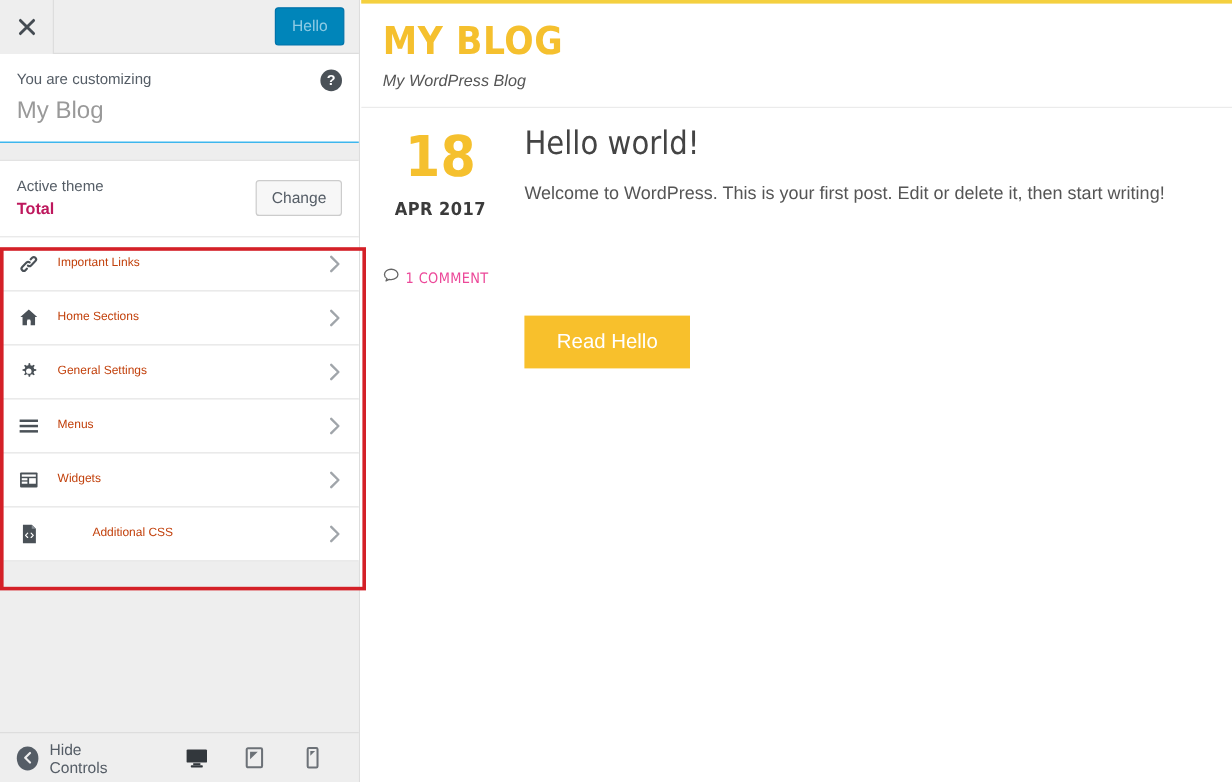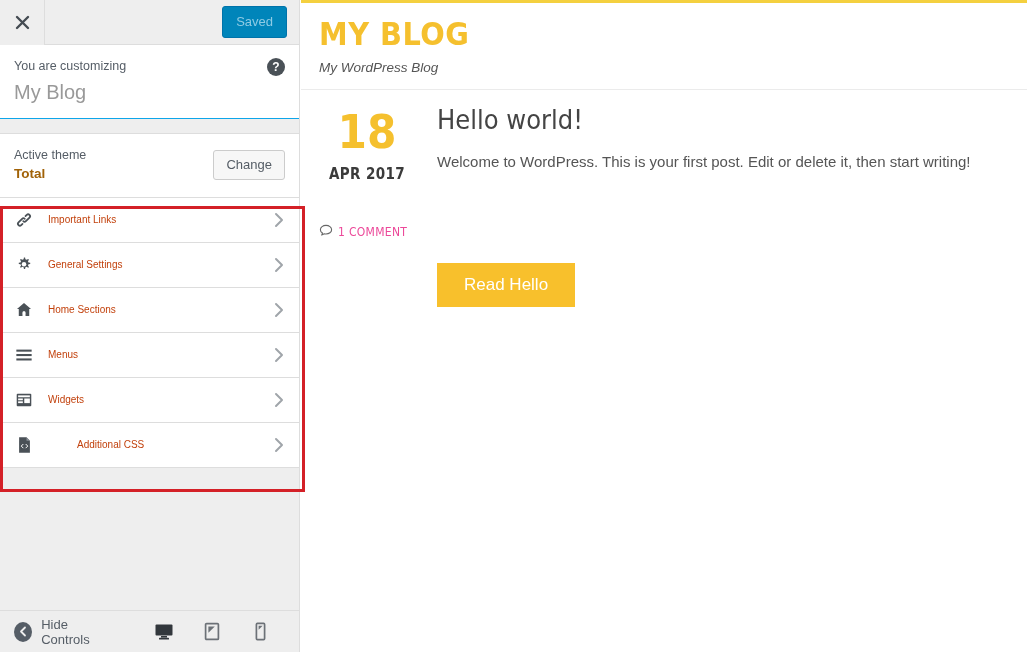--- a/index.html
+++ b/index.html
@@ -74,21 +74,21 @@
   
   .cz-theme {
     background:#ffffff;
     border-top:1px solid #dddddd;
     border-bottom:1px solid #dddddd;
     padding:12px 14px 13px;
     display:flex; align-items:center; justify-content:space-between;
     flex:0 0 auto;
   }
   .theme-label { font-size:12.5px; color:#555d66; line-height:1.45; }
-  .theme-name { font-size:13.5px; color:#a16207; font-weight:bold; line-height:1.45; }
+  .theme-name { font-size:13.5px; color:#be185d; font-weight:bold; line-height:1.45; }
   .change-btn {
     background:#f7f7f7; border:1px solid #cccccc;
     border-radius:3px; color:#555d66;
     font-size:13px; padding:6px 12px 7px;
     cursor:pointer; font-family:"Liberation Sans", sans-serif;
   }
 
   
   .cz-sections { background:#ffffff; flex:0 0 auto; }
   .cz-section-row {
@@ -210,21 +210,21 @@
 
   <div id="customizer">
 
     <div class="cz-header">
       <div class="close-btn">
         <svg width="15" height="15" viewBox="0 0 15 15" aria-hidden="true">
           <path d="M2 2 L13 13 M13 2 L2 13" stroke="#444b52" stroke-width="2.4" stroke-linecap="round"></path>
         </svg>
       </div>
       <div class="cz-header-spacer"></div>
-      <button class="saved-btn">Saved</button>
+      <button class="saved-btn">Hello</button>
     </div>
 
     <div class="cz-title-block">
       <div class="cz-sub">You are customizing</div>
       <div class="cz-title">My Blog</div>
       <div class="help-icon">?</div>
     </div>
 
     <div class="cz-gap"></div>
 
@@ -249,40 +249,40 @@
         <span class="sec-chevron">
           <svg width="12" height="16" viewBox="0 0 12 16" aria-hidden="true">
             <path d="M3 2 L9 8 L3 14" stroke="#a0a5aa" stroke-width="2" fill="none" stroke-linecap="round" stroke-linejoin="round"></path>
           </svg>
         </span>
       </div>
 
       <div class="cz-section-row">
         <span class="sec-icon">
           <svg width="18" height="18" viewBox="0 0 20 20" aria-hidden="true">
+            <path d="M10 2.2L2.2 9h2v7.6h4.1v-4.2h3.4v4.2h4.1V9h2z" fill="#4a5157"></path>
+            <rect x="8.7" y="11.4" width="2.6" height="3.2" fill="#ffffff"></rect>
+          </svg>
+        </span>
+        <span class="sec-label">Home Sections</span>
+        <span class="sec-chevron">
+          <svg width="12" height="16" viewBox="0 0 12 16" aria-hidden="true">
+            <path d="M3 2 L9 8 L3 14" stroke="#a0a5aa" stroke-width="2" fill="none" stroke-linecap="round" stroke-linejoin="round"></path>
+          </svg>
+        </span>
+      </div>
+
+      <div class="cz-section-row">
+        <span class="sec-icon">
+          <svg width="18" height="18" viewBox="0 0 20 20" aria-hidden="true">
             <path d="M10 1.6l1.2.2.35 1.9 1.45.6 1.6-1.1.9.9-1.1 1.6.6 1.45 1.9.35v1.3l-1.9.35-.6 1.45 1.1 1.6-.9.9-1.6-1.1-1.45.6-.35 1.9h-1.3l-.35-1.9-1.45-.6-1.6 1.1-.9-.9 1.1-1.6-.6-1.45-1.9-.35v-1.3l1.9-.35.6-1.45-1.1-1.6.9-.9 1.6 1.1 1.45-.6.35-1.9z" fill="#4a5157"></path>
             <circle cx="10" cy="9.2" r="2.5" fill="#ffffff"></circle>
           </svg>
         </span>
         <span class="sec-label">General Settings</span>
-        <span class="sec-chevron">
-          <svg width="12" height="16" viewBox="0 0 12 16" aria-hidden="true">
-            <path d="M3 2 L9 8 L3 14" stroke="#a0a5aa" stroke-width="2" fill="none" stroke-linecap="round" stroke-linejoin="round"></path>
-          </svg>
-        </span>
-      </div>
-
-      <div class="cz-section-row">
-        <span class="sec-icon">
-          <svg width="18" height="18" viewBox="0 0 20 20" aria-hidden="true">
-            <path d="M10 2.2L2.2 9h2v7.6h4.1v-4.2h3.4v4.2h4.1V9h2z" fill="#4a5157"></path>
-            <rect x="8.7" y="11.4" width="2.6" height="3.2" fill="#ffffff"></rect>
-          </svg>
-        </span>
-        <span class="sec-label">Home Sections</span>
         <span class="sec-chevron">
           <svg width="12" height="16" viewBox="0 0 12 16" aria-hidden="true">
             <path d="M3 2 L9 8 L3 14" stroke="#a0a5aa" stroke-width="2" fill="none" stroke-linecap="round" stroke-linejoin="round"></path>
           </svg>
         </span>
       </div>
 
       <div class="cz-section-row">
         <span class="sec-icon">
           <svg width="18" height="14" viewBox="0 0 20 14" aria-hidden="true">

